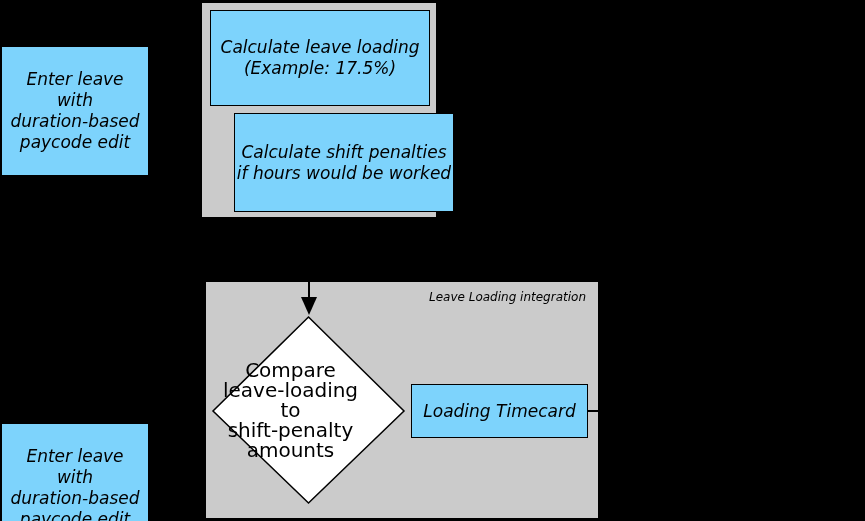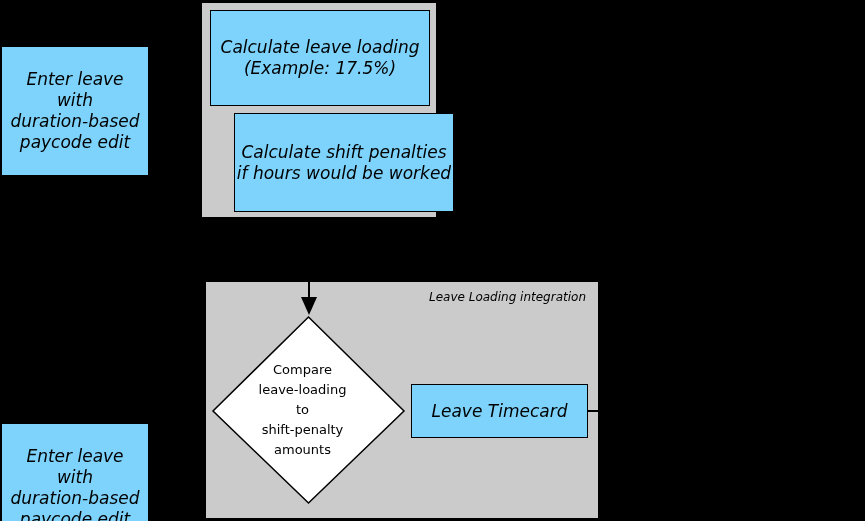--- a/index.html
+++ b/index.html
@@ -46,25 +46,25 @@
     position: absolute;
     top: 5px;
     right: 12px;
     font-style: italic;
     font-size: 12px;
     line-height: 21px;
   }
   .flow-svg { position: absolute; left: 0; top: 0; }
   .diamond-label {
     position: absolute;
-    left: 20px;
+    left: 8px;
     top: 78px;
     width: 153px;
     text-align: center;
-    font-size: 13px;
+    font-size: 20px;
     line-height: 20px;
   }
   .update-box   { left: 205px; top: 102px; width: 177px; height: 54px; }
   
   .pay-box      { left: 685px; top: 384px; width: 175px; height: 56px; }
 </style>
 </head>
 <body>
 
 <div class="screen">
@@ -94,21 +94,21 @@
       <polygon points="102.5,35 198,129 102.5,221 7,129" fill="#ffffff" stroke="#000000" stroke-width="1.5"></polygon>
       <line x1="381" y1="129" x2="392" y2="129" stroke="#000000" stroke-width="2"></line>
     </svg>
     <div class="panel-title">Leave Loading integration</div>
     <div class="diamond-label lines">Compare
 leave-loading
 to
 shift-penalty
 amounts</div>
     <div class="wbox update-box">
-      <div>Leave Timecard</div>
+      <div>Loading Timecard</div>
     </div>
   </div>
 
 
   <div class="wbox enter-bottom">
     <div class="lines">Enter leave
 with
 duration-based
 paycode edit</div>
   </div>

